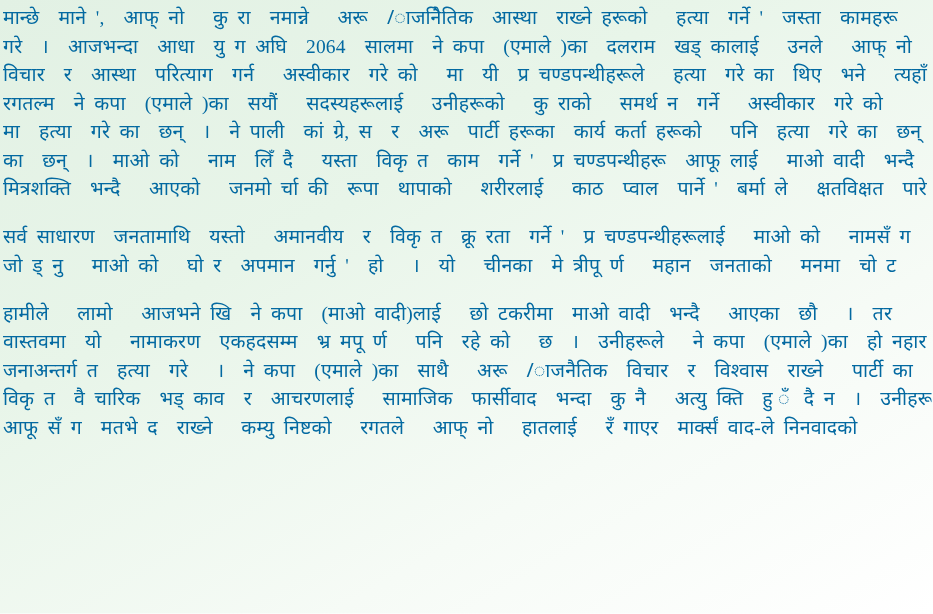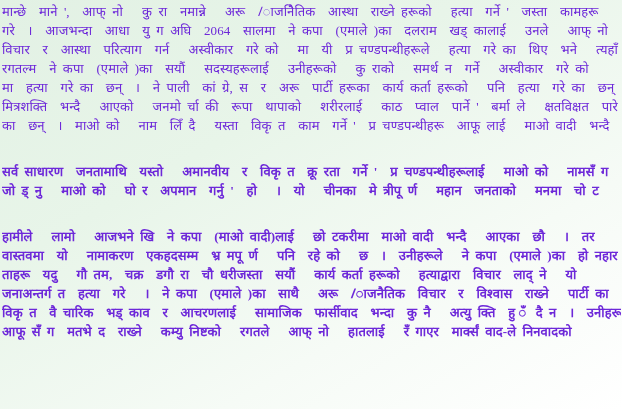--- a/index.html
+++ b/index.html
@@ -16,56 +16,54 @@
   .page {
     box-sizing: border-box;
     width: 622px;
     height: 409px;
     padding: 2px 1px 0 2px;
   }
   .para {
     margin: 0;
   }
   .para + .para {
-    margin-top: 27px;
-    font-weight: bold;
+    margin-top: 13px;
   }
   .line {
     height: 19px;
     line-height: 19px;
     font-size: 13px;
-    color: #6d28d9;
+    color: #0369a1;
     white-space: pre;
     overflow: hidden;
     word-spacing: 3px;
     letter-spacing: 0.1px;
   }
 </style>
 </head>
 <body>
 
 <div class="page">
 
   <div class="para">
     <div class="line">मान्छे  माने ',  आफ् नो   कु रा  नमान्ने   अरू  /ाजनैितिक  आस्था  राख्ने हरूको   हत्या  गर्ने '  जस्ता  कामहरू</div>
     <div class="line">गरे  ।  आजभन्दा  आधा  यु ग अघि  2064  सालमा  ने कपा  (एमाले )का  दलराम  खड् कालाई   उनले   आफ् नो</div>
     <div class="line">विचार  र  आस्था  परित्याग  गर्न   अस्वीकार  गरे को   मा  यी  प्र चण्डपन्थीहरूले   हत्या  गरे का  थिए  भने   त्यहाँ  दे खि</div>
     <div class="line">रगतल्म  ने कपा  (एमाले )का  सयौं   सदस्यहरूलाई   उनीहरूको   कु राको   समर्थ न  गर्ने   अस्वीकार  गरे को</div>
     <div class="line">मा  हत्या  गरे का  छन्  ।  ने पाली  कां ग्रे, स  र  अरू  पार्टी हरूका  कार्य कर्ता हरूको   पनि  हत्या  गरे का  छन्  ।</div>
+    <div class="line">का  छन्  ।  माओ को   नाम  लिँ दै   यस्ता  विकृ त  काम  गर्ने '  प्र चण्डपन्थीहरू  आफू लाई   माओ वादी  भन्दै</div>
     <div class="line">मित्रशक्ति  भन्दै   आएको   जनमो र्चा की  रूपा  थापाको   शरीरलाई   काठ  प्वाल  पार्ने '  बर्मा ले   क्षतविक्षत  पारे</div>
-    <div class="line">का  छन्  ।  माओ को   नाम  लिँ दै   यस्ता  विकृ त  काम  गर्ने '  प्र चण्डपन्थीहरू  आफू लाई   माओ वादी  भन्दै</div>
   </div>
 
   <div class="para">
     <div class="line">सर्व साधारण  जनतामाथि  यस्तो   अमानवीय  र  विकृ त  क्रू रता  गर्ने '  प्र चण्डपन्थीहरूलाई   माओ को   नामसँ ग</div>
     <div class="line">जो ड् नु   माओ को   घो र  अपमान  गर्नु '  हो   ।  यो   चीनका  मे त्रीपू र्ण   महान  जनताको   मनमा  चो ट</div>
   </div>
 
   <div class="para">
     <div class="line">हामीले   लामो   आजभने खि  ने कपा  (माओ वादी)लाई   छो टकरीमा  माओ वादी  भन्दै   आएका  छौ   ।  तर</div>
     <div class="line">वास्तवमा  यो   नामाकरण  एकहदसम्म  भ्र मपू र्ण   पनि  रहे को   छ  ।  उनीहरूले   ने कपा  (एमाले )का  हो नहार  ने</div>
-    <div class="line">ताहरू  यदु   गौ तम,  चक्र  डगौ रा  चौ धरीजस्ता  सयौं   कार्य कर्ता हरूको   हत्याद्वारा  विचार  लाद् ने   यो</div>
     <div class="line">जनाअन्तर्ग त  हत्या  गरे   ।  ने कपा  (एमाले )का  साथै   अरू  /ाजनैतिक  विचार  र  विश्वास  राख्ने   पार्टी का  कार्य</div>
     <div class="line">विकृ त  वै चारिक  भड् काव  र  आचरणलाई   सामाजिक  फार्सीवाद  भन्दा  कु नै   अत्यु क्ति  हु ँ दै न  ।  उनीहरूले</div>
     <div class="line">आफू सँ ग  मतभे द  राख्ने   कम्यु निष्टको   रगतले   आफ् नो   हातलाई   रँ गाएर  मार्क्सं वाद-ले निनवादको</div>
   </div>
 
 </div>
 
 </body></html>

